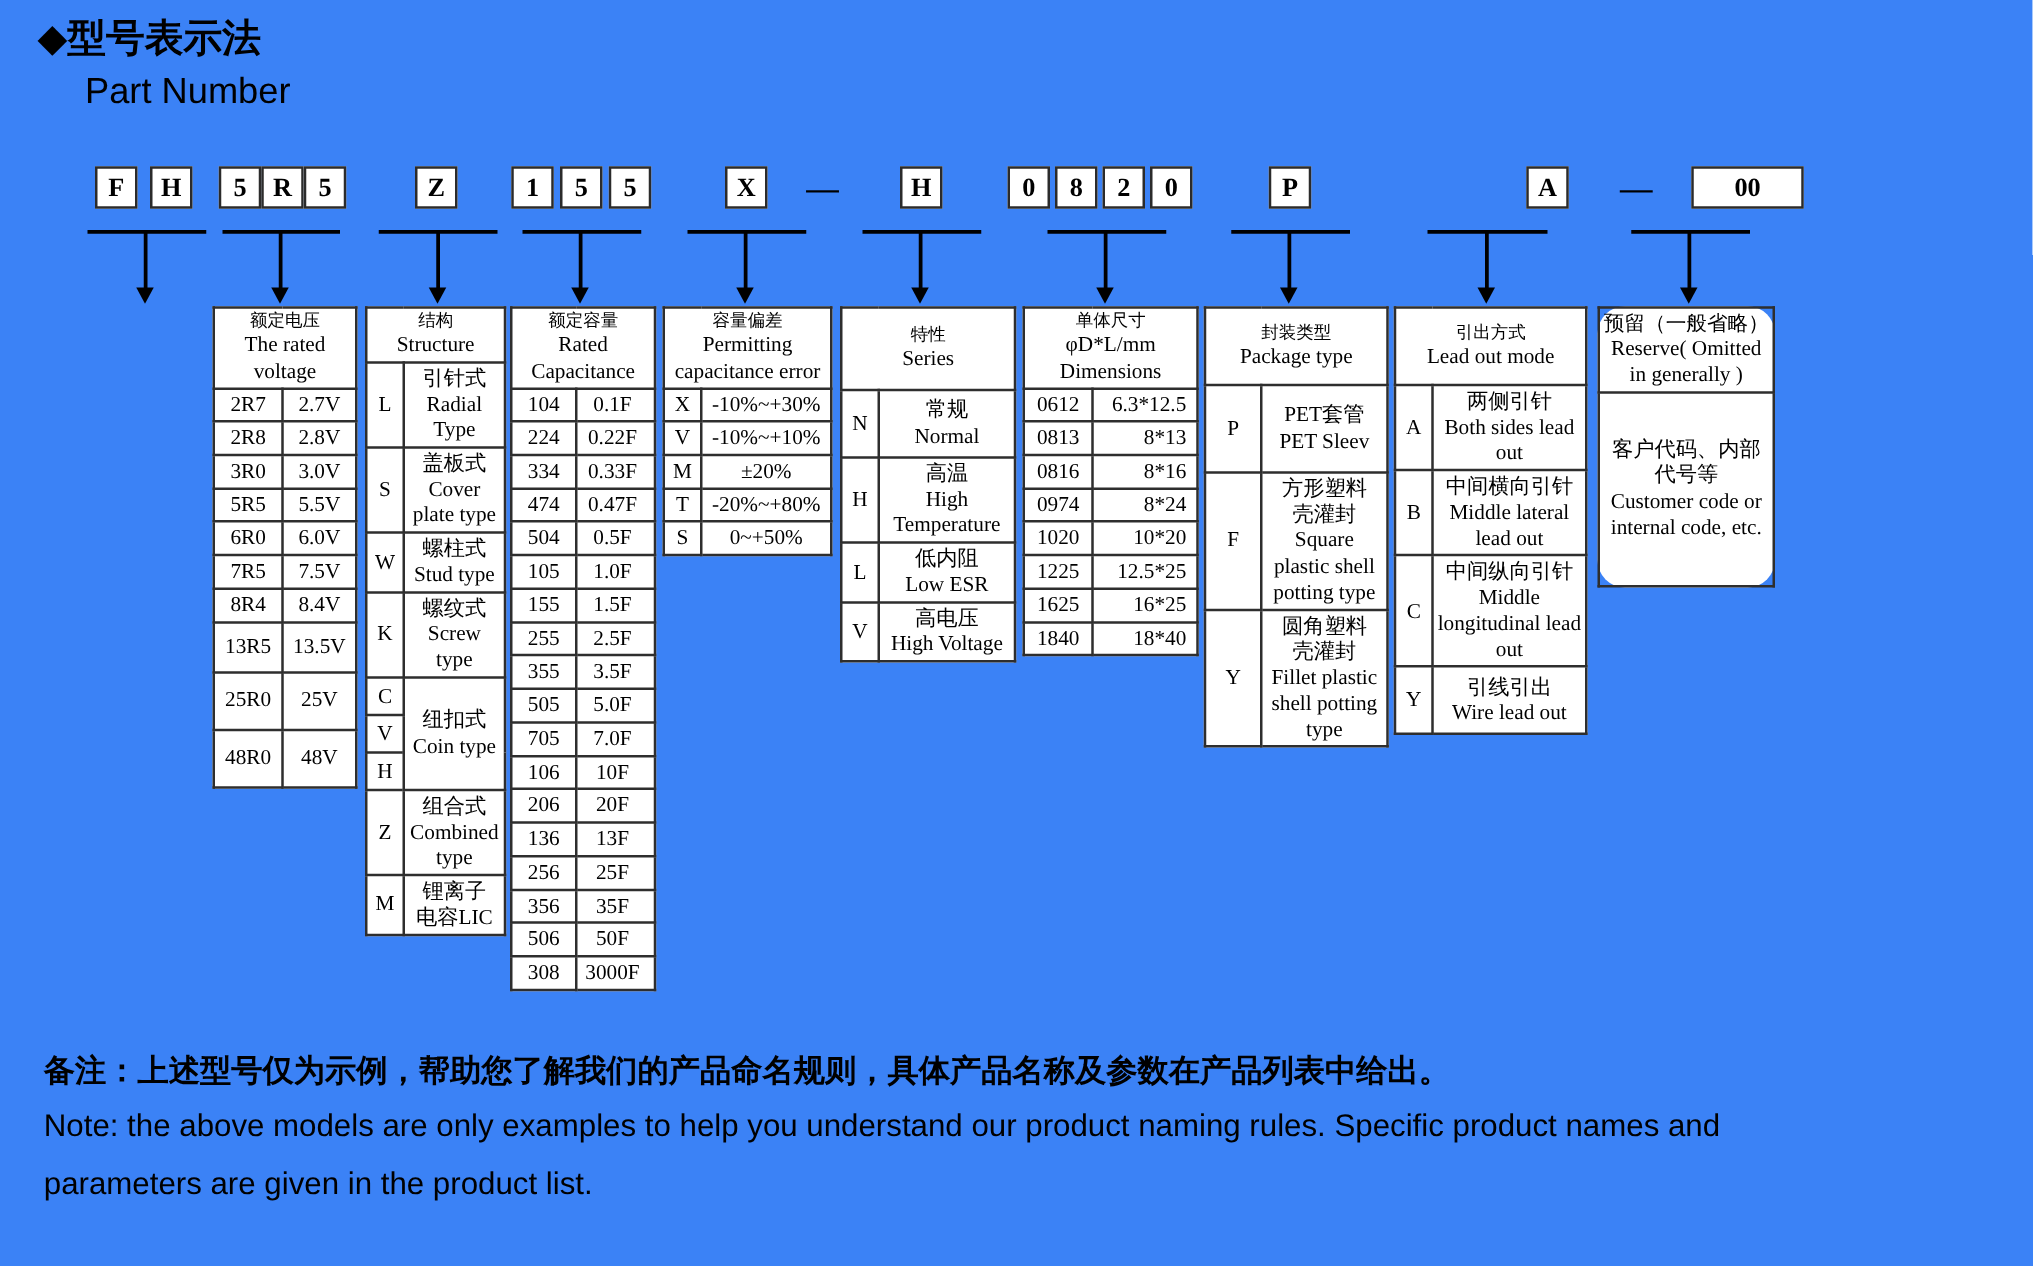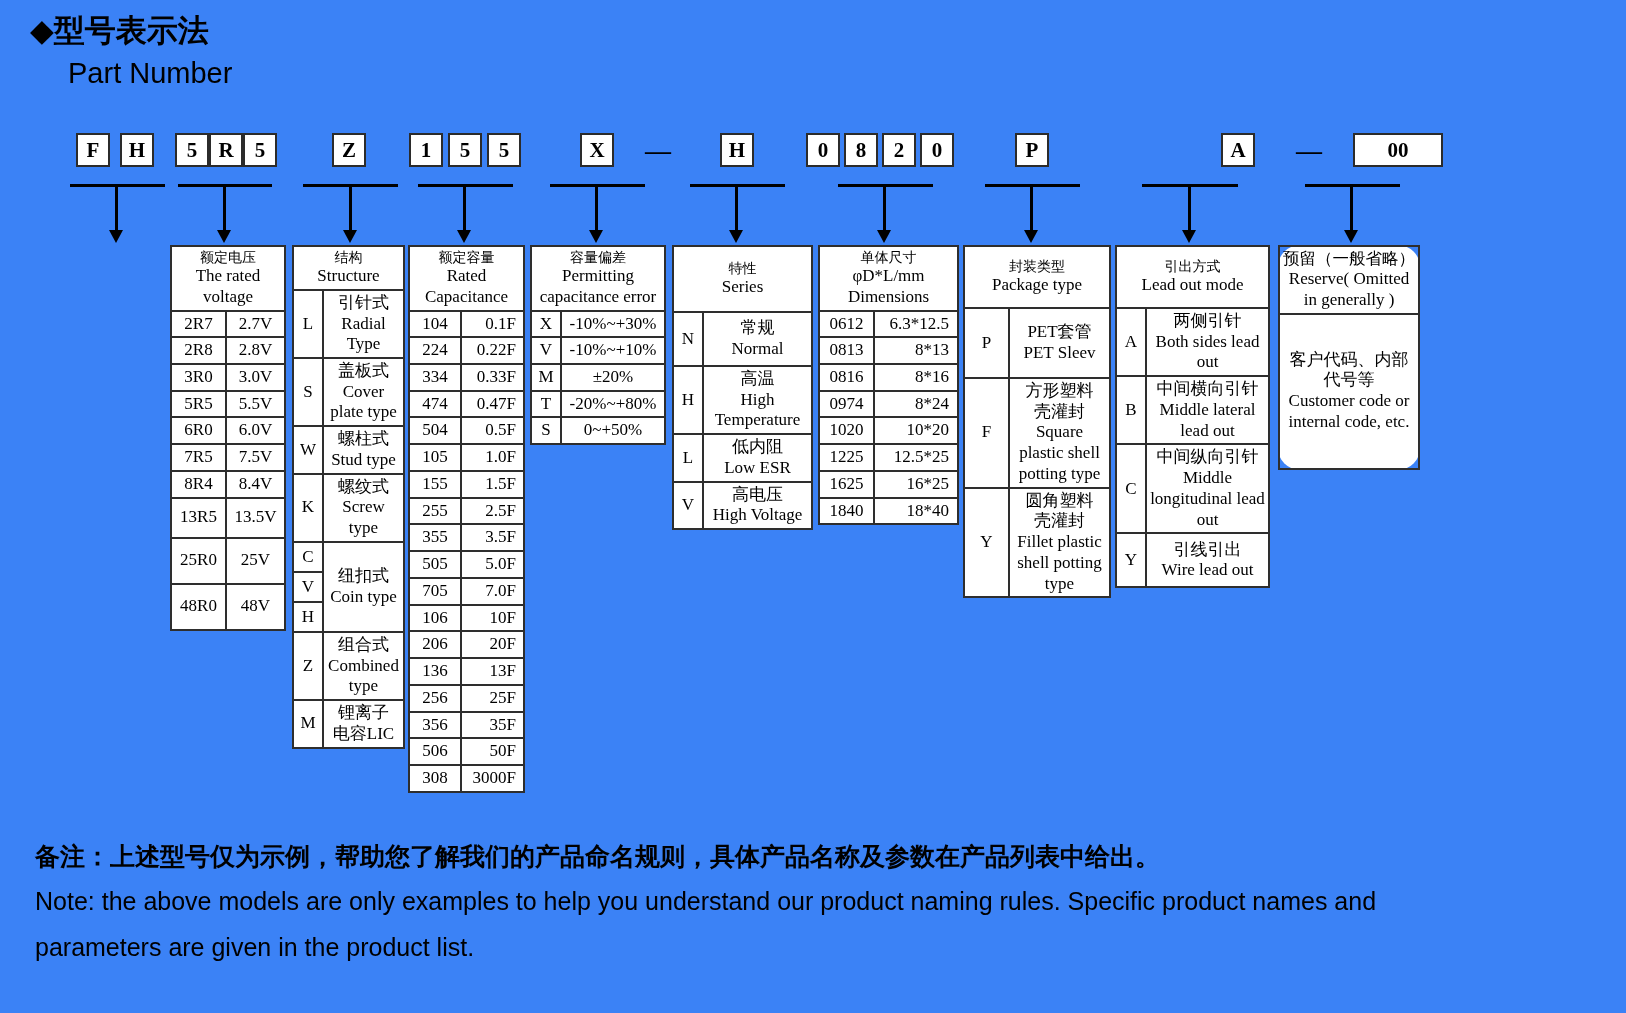--- a/index.html
+++ b/index.html
@@ -32,21 +32,21 @@
   .he{font-size:17px;}
 
   .t-volt{left:170px;top:245px;width:116px;}
   .t-volt td{padding:3px 2px;}
   .t-volt tr:nth-child(9) td{height:34px;}
   .t-volt tr:nth-child(10) td,.t-volt tr:nth-child(11) td{height:40px;}
 
   .t-str{left:292px;top:245px;width:113px;}
   .t-cap{left:408px;top:245px;width:117px;}
   .t-cap td{padding:1px 4px;font-size:16.5px;line-height:1.15;}
-  .t-cap td.val{text-align:right;padding-right:7px;}
+  .t-cap td.val{text-align:center;padding-right:7px;}
   .t-err{left:530px;top:245px;width:136px;}
   .t-err td{padding:6px 2px;}
   .t-ser{left:672px;top:245px;width:141px;}
   .t-ser td{padding:4px 2px;margin-top:27px;}
   .t-dim{left:818px;top:245px;width:141px;}
   .t-dim td{padding:4px 2px;}
   .t-dim td.val{text-align:right;padding-right:8px;}
   .t-pkg{left:963px;top:245px;width:148px;}
   .t-lead{left:1115px;top:245px;width:155px;padding-left:36px;}
   .t-res{left:1278px;top:245px;width:142px;border-radius:22px;}

